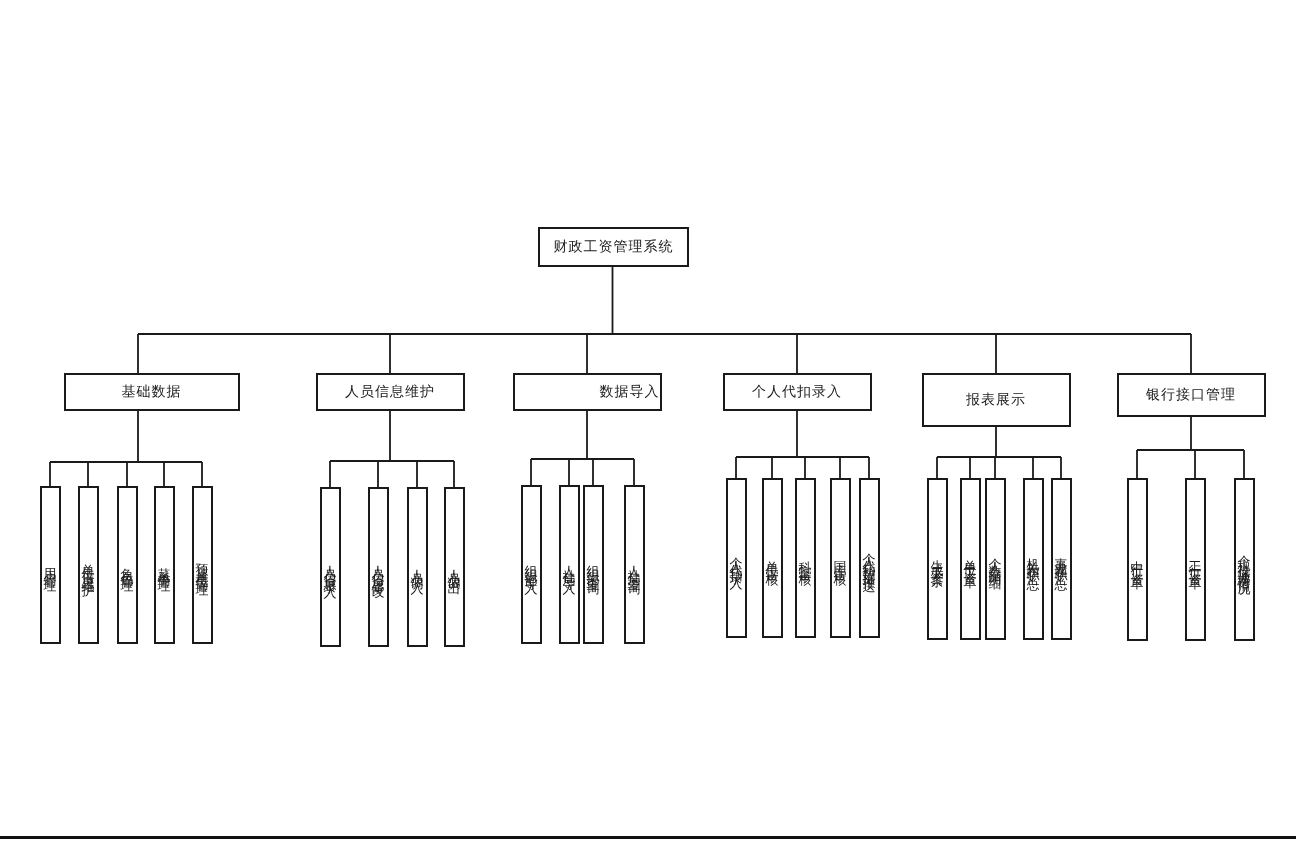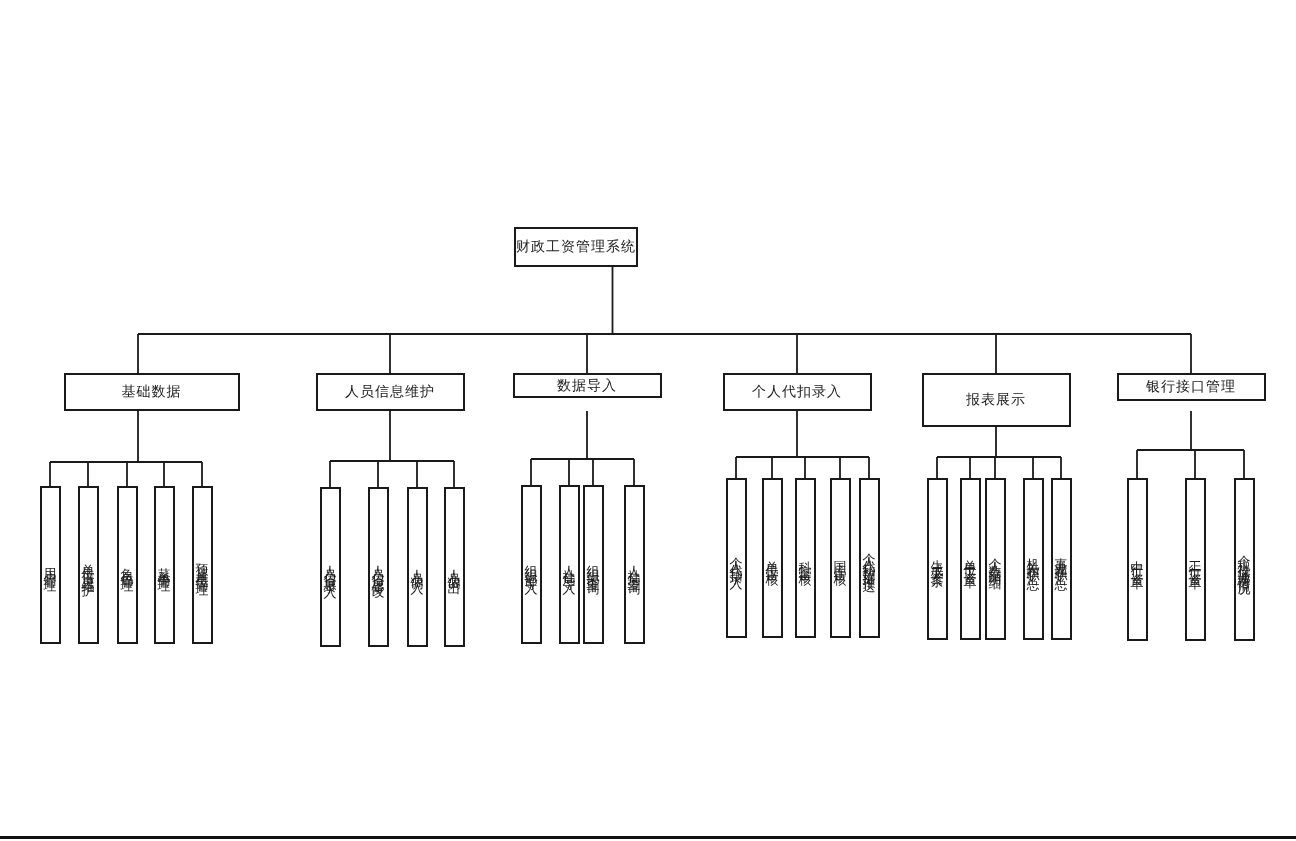--- a/index.html
+++ b/index.html
@@ -95,21 +95,21 @@
       <line x1="1033" y1="457" x2="1033" y2="478" stroke="#1a1a1a" stroke-width="1.8"></line>
       <line x1="1061" y1="457" x2="1061" y2="478" stroke="#1a1a1a" stroke-width="1.8"></line>
       <line x1="1191" y1="334" x2="1191" y2="373" stroke="#1a1a1a" stroke-width="1.8"></line>
       <line x1="1191" y1="411" x2="1191" y2="450" stroke="#1a1a1a" stroke-width="1.8"></line>
       <line x1="1137" y1="450" x2="1244" y2="450" stroke="#1a1a1a" stroke-width="1.8"></line>
       <line x1="1137" y1="450" x2="1137" y2="478" stroke="#1a1a1a" stroke-width="1.8"></line>
       <line x1="1195" y1="450" x2="1195" y2="478" stroke="#1a1a1a" stroke-width="1.8"></line>
       <line x1="1244" y1="450" x2="1244" y2="478" stroke="#1a1a1a" stroke-width="1.8"></line>
     </svg>
   <div id="nodes">
-      <div class="node root" style="left: 514px; top: 227px; width: 124px; height: 40px;">
+      <div class="node root" style="left: 538px; top: 227px; width: 151px; height: 40px;">
         <span>财政工资管理系统</span>
       </div>
       <div class="node group" style="left: 63.5px; top: 373px; width: 176px; height: 38px;">
         <span>基础数据</span>
       </div>
       <div class="node leaf" style="left: 39.5px; top: 486px; width: 21px; height: 158px;">
         <span class="vtext">用户管理</span>
       </div>
       <div class="node leaf" style="left: 77.5px; top: 486px; width: 21px; height: 158px;">
         <span class="vtext">单位信息维护</span>
@@ -131,21 +131,21 @@
       </div>
       <div class="node leaf" style="left: 367.5px; top: 487px; width: 21px; height: 160px;">
         <span class="vtext">人员信息修改</span>
       </div>
       <div class="node leaf" style="left: 406.5px; top: 487px; width: 21px; height: 160px;">
         <span class="vtext">人员调入</span>
       </div>
       <div class="node leaf" style="left: 443.5px; top: 487px; width: 21px; height: 160px;">
         <span class="vtext">人员调出</span>
       </div>
-      <div class="node group" style="left: 512.5px; top: 373px; width: 149px; height: 25px;">
+      <div class="node group" style="left: 512.5px; top: 373px; width: 149px; height: 38px; justify-content: flex-end;">
         <span>数据导入</span>
       </div>
       <div class="node leaf" style="left: 520.5px; top: 485px; width: 21px; height: 159px;">
         <span class="vtext">组织部导入</span>
       </div>
       <div class="node leaf" style="left: 558.5px; top: 485px; width: 21px; height: 159px;">
         <span class="vtext">人社局导入</span>
       </div>
       <div class="node leaf" style="left: 582.5px; top: 485px; width: 21px; height: 159px;">
         <span class="vtext">组织部查询</span>
@@ -182,21 +182,21 @@
       </div>
       <div class="node leaf" style="left: 984.5px; top: 478px; width: 21px; height: 162px;">
         <span class="vtext">个人数据明细</span>
       </div>
       <div class="node leaf" style="left: 1022.5px; top: 478px; width: 21px; height: 162px;">
         <span class="vtext">机关在职汇总</span>
       </div>
       <div class="node leaf" style="left: 1050.5px; top: 478px; width: 21px; height: 162px;">
         <span class="vtext">事业在职汇总</span>
       </div>
-      <div class="node group" style="left: 1116.5px; top: 373px; width: 149px; height: 28px;">
+      <div class="node group" style="left: 1116.5px; top: 373px; width: 149px; height: 44px;">
         <span>银行接口管理</span>
       </div>
       <div class="node leaf" style="left: 1126.5px; top: 478px; width: 21px; height: 163px;">
         <span class="vtext">中行工资单</span>
       </div>
       <div class="node leaf" style="left: 1184.5px; top: 478px; width: 21px; height: 163px;">
         <span class="vtext">工行工资单</span>
       </div>
       <div class="node leaf" style="left: 1233.5px; top: 478px; width: 21px; height: 163px;">
         <span class="vtext">个税社保缴费情况</span>

